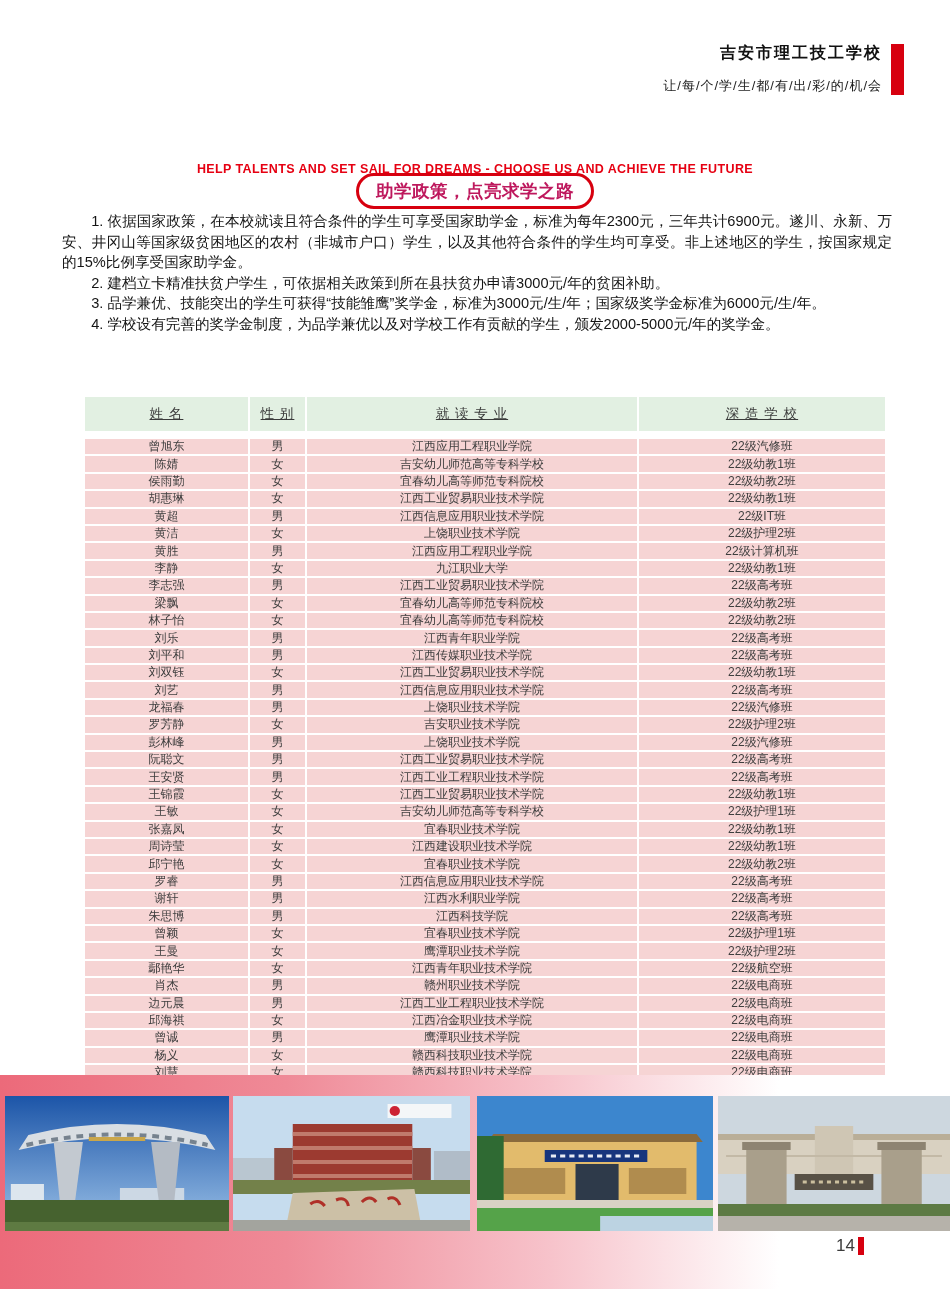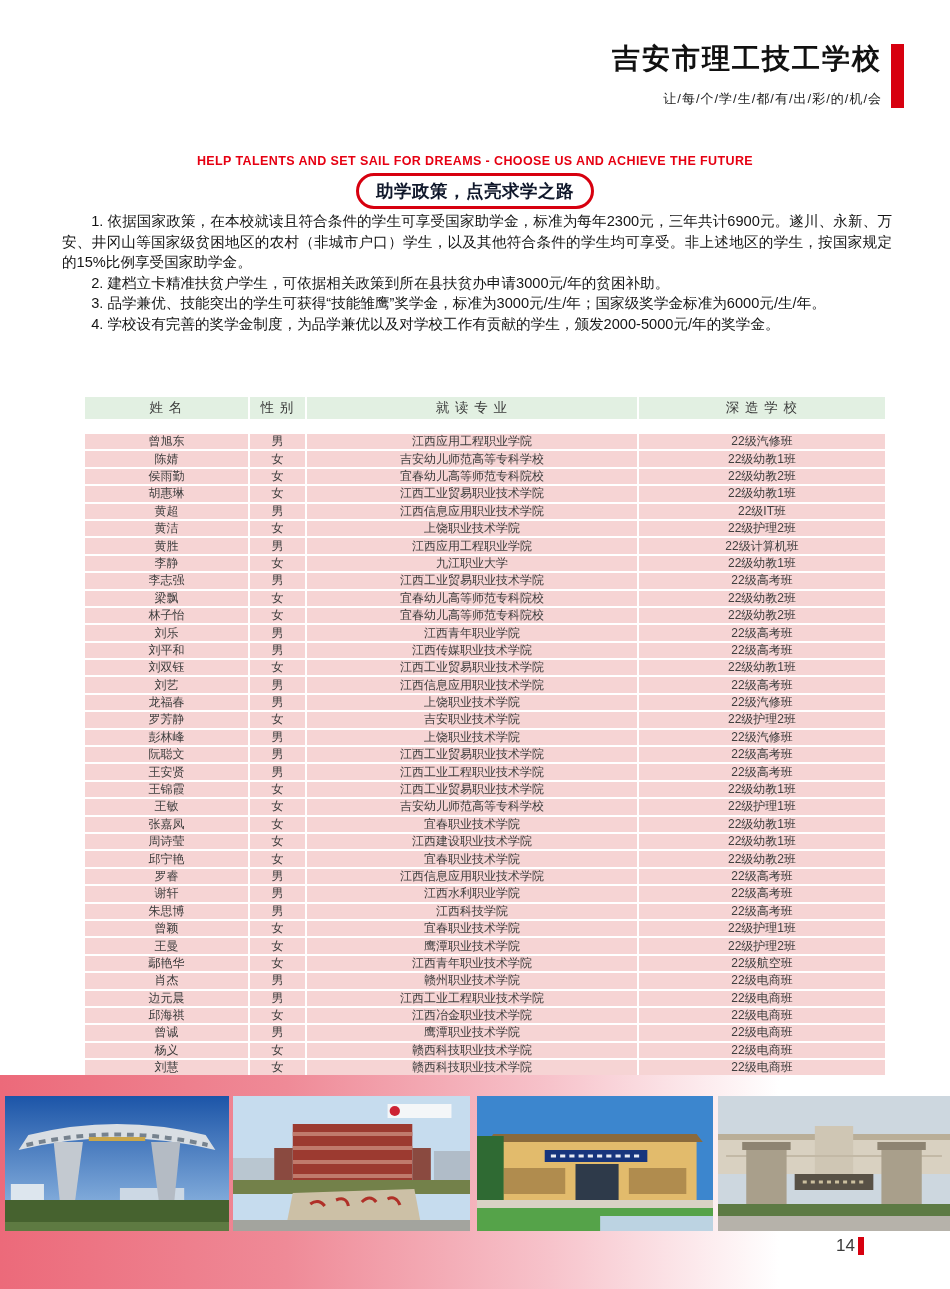--- a/index.html
+++ b/index.html
@@ -2,48 +2,48 @@
 <html><head>
 <meta charset="utf-8">
 <style>
   html,body{margin:0;padding:0;background:#ffffff;}
   .page{position:relative;width:950px;height:1289px;background:#fff;overflow:hidden;
         font-family:"Liberation Sans","DejaVu Sans",sans-serif;color:#1c1c1c;}
 
   
   .masthead{position:absolute;top:44px;right:46px;display:flex;align-items:stretch;gap:9px;}
   .mast-text{display:flex;flex-direction:column;align-items:flex-end;justify-content:space-between;}
-  .school-name{font-family:"DejaVu Serif","Liberation Serif",serif;font-weight:700;font-size:28px;
+  .school-name{font-family:"DejaVu Serif","Liberation Serif",serif;font-weight:700;font-size:16px;
                letter-spacing:2px;color:#111;line-height:1.1;}
   .slogan{font-size:13px;color:#222;letter-spacing:1px;margin-top:15px;}
   .mast-bar{width:13px;background:#d7000f;}
 
   
   .title{position:absolute;top:101px;left:0;right:0;margin:0;text-align:center;
          font-size:40px;font-weight:900;color:#e60012;letter-spacing:1px;line-height:1.15;}
-  .subtitle{position:absolute;top:154px;left:0;right:0;text-align:center;
+  .subtitle{position:absolute;top:162px;left:0;right:0;text-align:center;
             font-size:12.5px;font-weight:600;color:#e60012;letter-spacing:.4px;}
 
   .badge-row{position:absolute;left:0;right:0;text-align:center;}
   .badge-row-1{top:173px;}
   .badge-row-2{top:359px;}
-  .badge{display:inline-block;border:3px solid #d7000f;border-radius:18px;color:#0f172a;
+  .badge{display:inline-block;border:3px solid #d7000f;border-radius:18px;color:#be185d;
          font-size:17.5px;font-weight:700;padding:3px 17px;background:#fff;letter-spacing:.5px;}
 
   
   .policy{position:absolute;top:211px;left:62px;right:58px;}
   .policy p{margin:0;text-indent:2em;font-size:14.6px;line-height:20.5px;color:#141414;
             text-align:justify;}
 
   
   .table{position:absolute;top:397px;left:85px;width:800px;}
   .trow{display:grid;grid-template-columns:163px 55px 330px 246px;column-gap:2px;}
   .trow > div{display:flex;align-items:center;justify-content:center;white-space:nowrap;overflow:hidden;}
-  .thead > div{background:#e2f0e2;height:22px;font-size:13.5px;color:#3a3a3a;letter-spacing:1px;}
-  .tbody{display:grid;row-gap:2px;margin-top:15px;}
+  .thead > div{background:#e2f0e2;height:34px;font-size:13.5px;color:#3a3a3a;letter-spacing:1px;text-decoration:underline;}
+  .tbody{display:grid;row-gap:2px;margin-top:8px;}
   .tbody .trow > div{background:#f6d4d4;height:15.4px;font-size:12px;color:#3e3e3e;}
 
   
   .band{position:absolute;left:0;right:0;bottom:0;height:214px;
         background:linear-gradient(90deg,#ec6a7a 0%,#ef8a97 30%,#f7c3cb 58%,#ffffff 82%,#ffffff 100%);}
   .photo{position:absolute;top:21px;height:135px;display:block;}
   .photo svg{width:100%;height:100%;display:block;}
   .photo-1{left:5px;width:224px;}
   .photo-2{left:233px;width:237px;}
   .photo-3{left:477px;width:236px;}

